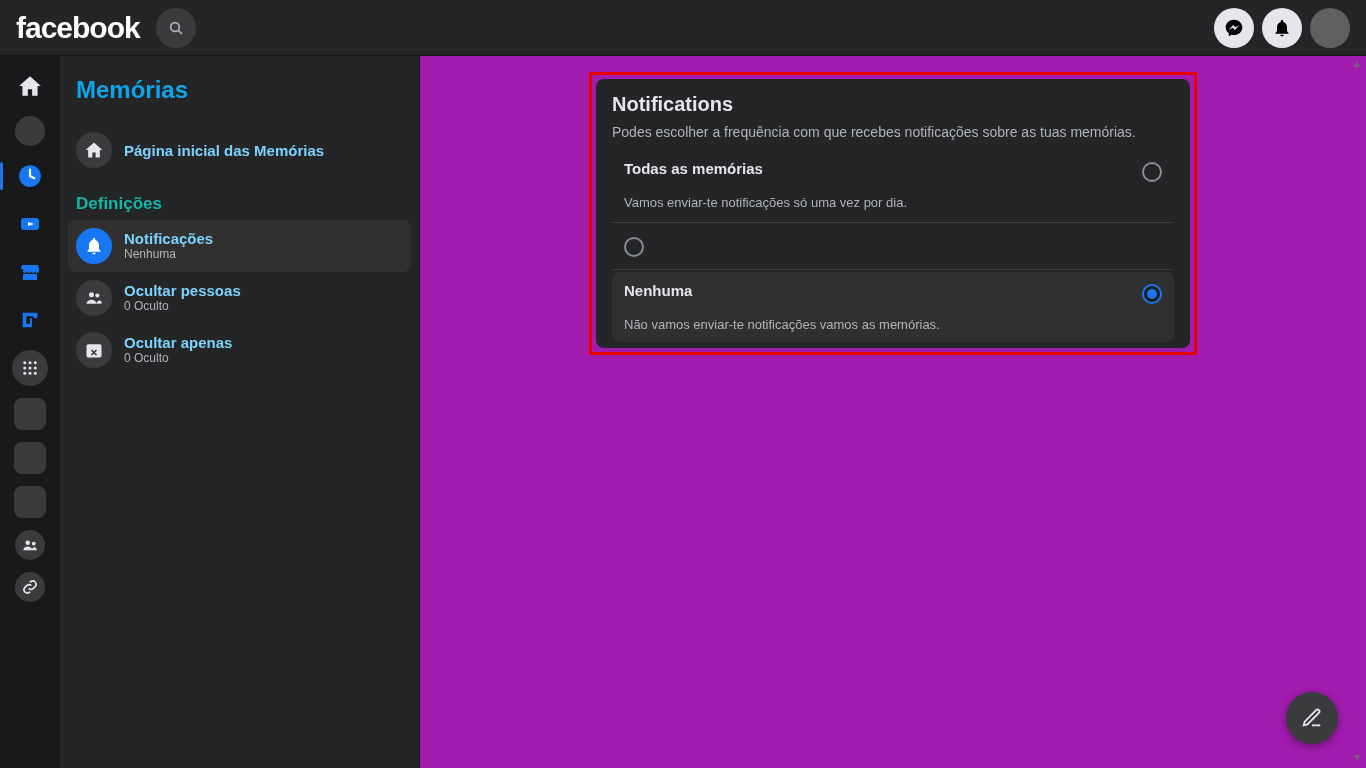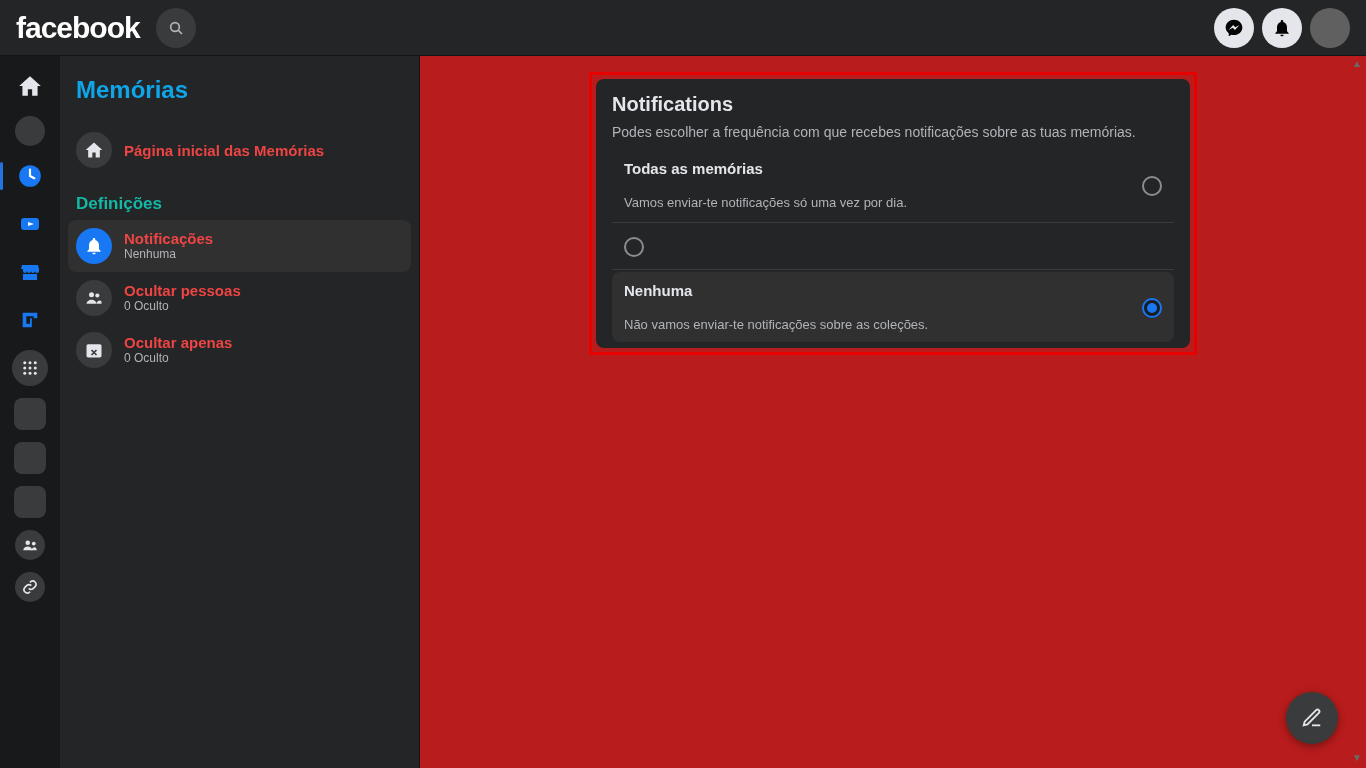--- a/index.html
+++ b/index.html
@@ -118,35 +118,35 @@
   }
   .sb-row.active { background: #303031; }
   .sb-icon {
     width: 36px; height: 36px;
     border-radius: 50%;
     background: #3a3b3c;
     display: flex; align-items: center; justify-content: center;
     flex-shrink: 0;
   }
   .sb-icon.blue { background: #1877f2; }
-  .sb-text .t1 { font-size: 15px; font-weight: 600; color: #ef4444; }
+  .sb-text .t1 { font-size: 15px; font-weight: 600; color: #7dd3fc; }
   .sb-text .t2 { font-size: 12px; color: #b0b3b8; line-height: 1.2; }
   .sb-section-head {
     font-size: 17px;
     font-weight: 600;
     padding: 18px 8px 6px 8px;
     color: #14b8a6;
   }
 
   
   .content {
     flex: 1;
     padding: 16px 0;
     position: relative;
-    background: #b91c1c;
+    background: #a21caf;
     display: flex;
     justify-content: center;
   }
   .card-wrap {
     width: 608px;
     margin-top: 0;
   }
   .highlight-box {
     border: 3px solid #e60000;
     padding: 4px;
@@ -162,21 +162,21 @@
     font-weight: 700;
     color: #e4e6eb;
   }
   .card-desc {
     font-size: 14px;
     color: #b0b3b8;
     margin: 8px 0 10px 0;
   }
   .opt {
     display: flex;
-    align-items: center;
+    align-items: flex-start;
     padding: 10px 12px;
     border-radius: 8px;
     cursor: pointer;
     gap: 20px;
   }
   .opt.selected { background: #303031; }
   .opt .radio {
     width: 20px; height: 20px;
     border-radius: 50%;
     border: 2px solid #8a8d91;
@@ -372,21 +372,21 @@
             <div class="radio"></div>
           </div>
           <div class="divider"></div>
           <div class="opt">
             <div class="radio"></div>
           </div>
           <div class="divider"></div>
           <div class="opt selected">
             <div class="opt-body">
               <div class="ot">Nenhuma</div>
-              <div class="od">Não vamos enviar-te notificações sobre as coleções.</div>
+              <div class="od">Não vamos enviar-te notificações vamos as memórias.</div>
             </div>
             <div class="radio"></div>
           </div>
         </div>
       </div>
     </div>
   </div>
 </div>
 
 <div class="fab">

